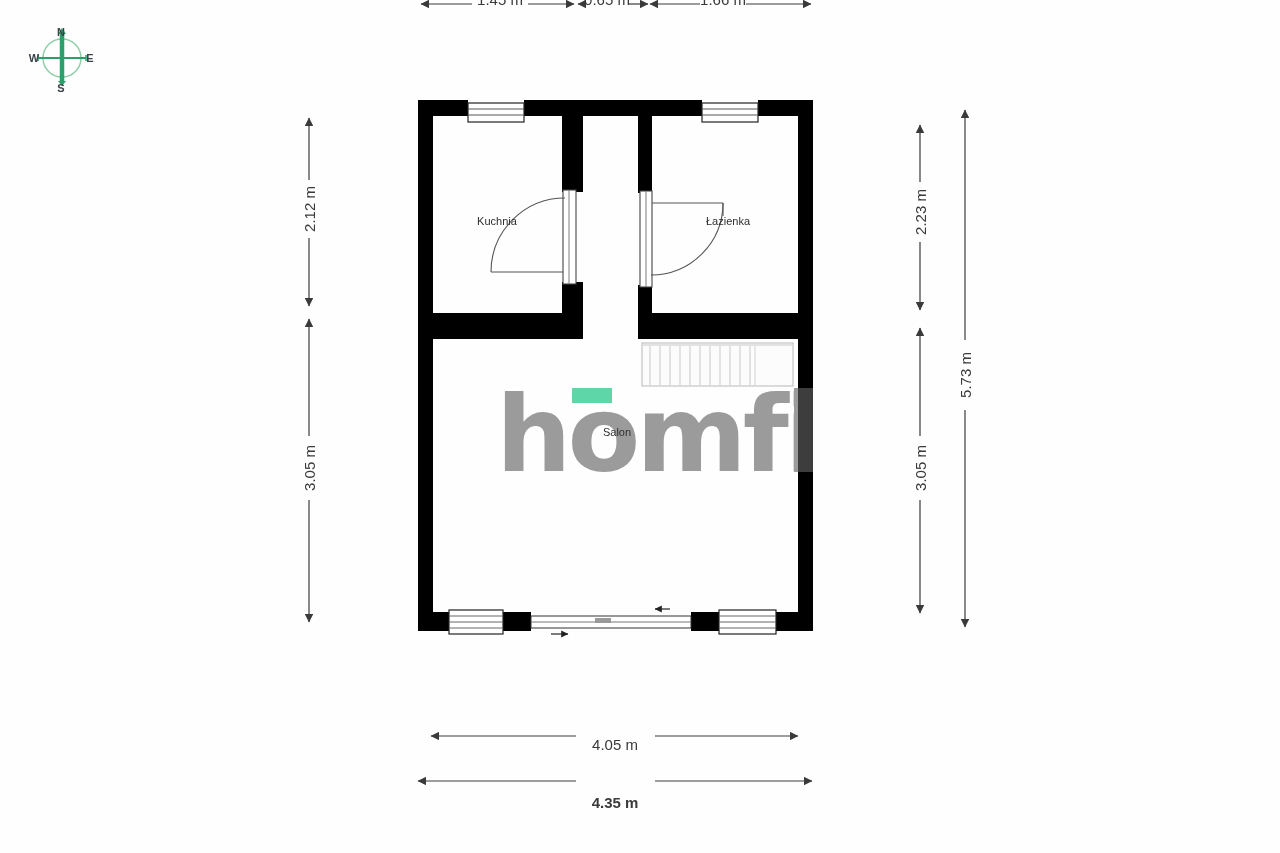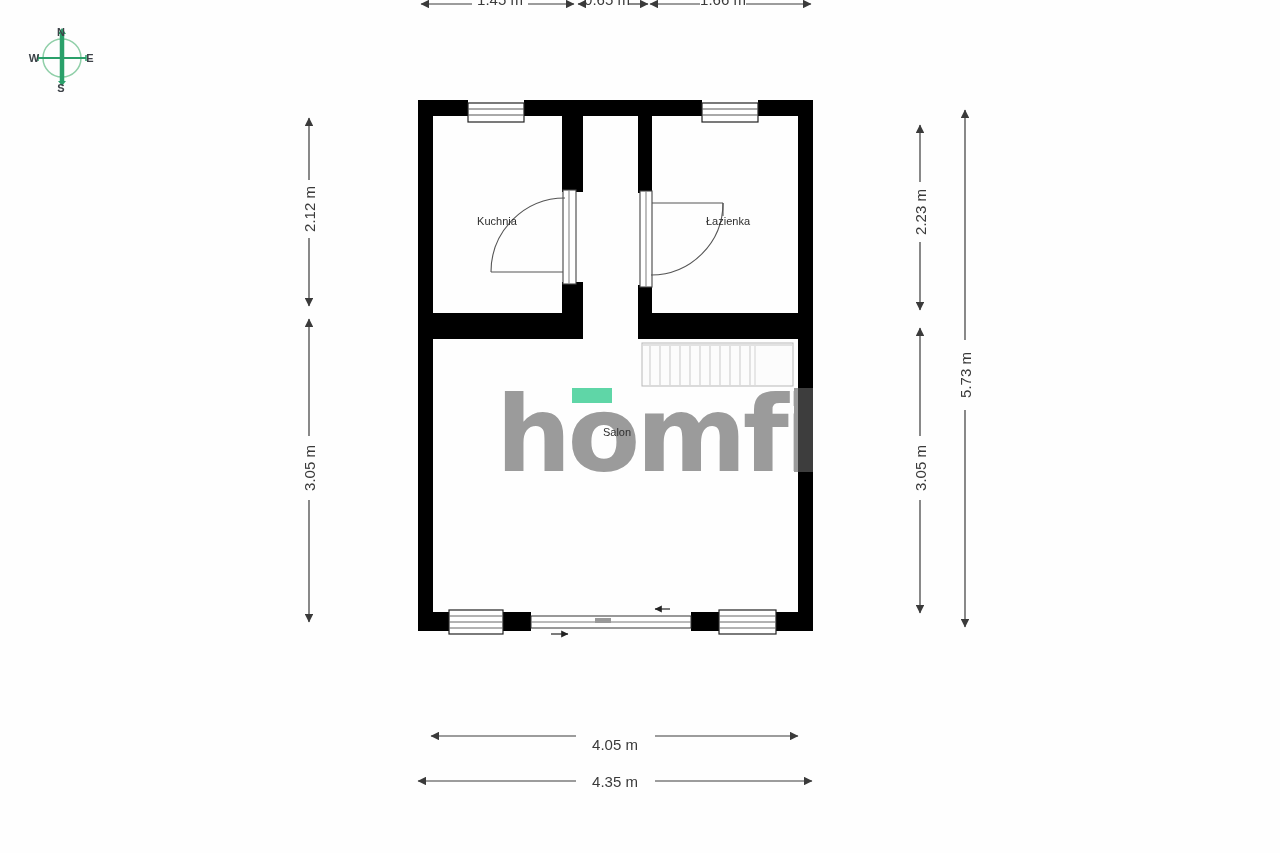--- a/index.html
+++ b/index.html
@@ -176,19 +176,19 @@
   <div class="lbl" style="left:723px;top:-1px;">1.66 m</div>
 
   <div class="lbl v" style="left:309px;top:209px;">2.12 m</div>
   <div class="lbl v" style="left:309px;top:468px;">3.05 m</div>
 
   <div class="lbl v" style="left:920px;top:212px;">2.23 m</div>
   <div class="lbl v" style="left:920px;top:468px;">3.05 m</div>
   <div class="lbl v" style="left:965px;top:375px;">5.73 m</div>
 
   <div class="lbl" style="left:615px;top:736px;margin-top:8px;">4.05 m</div>
-  <div class="lbl" style="left:615px;top:781px;">4.35 m</div>
+  <div class="lbl" style="left:615px;top:802px;font-weight:bold;">4.35 m</div>
 
   <div class="watermark">homfi</div>
   <div class="wm-bar-light"></div>
   <div class="wm-bar-dark"></div>
 
 </div>
 
 </body></html>

